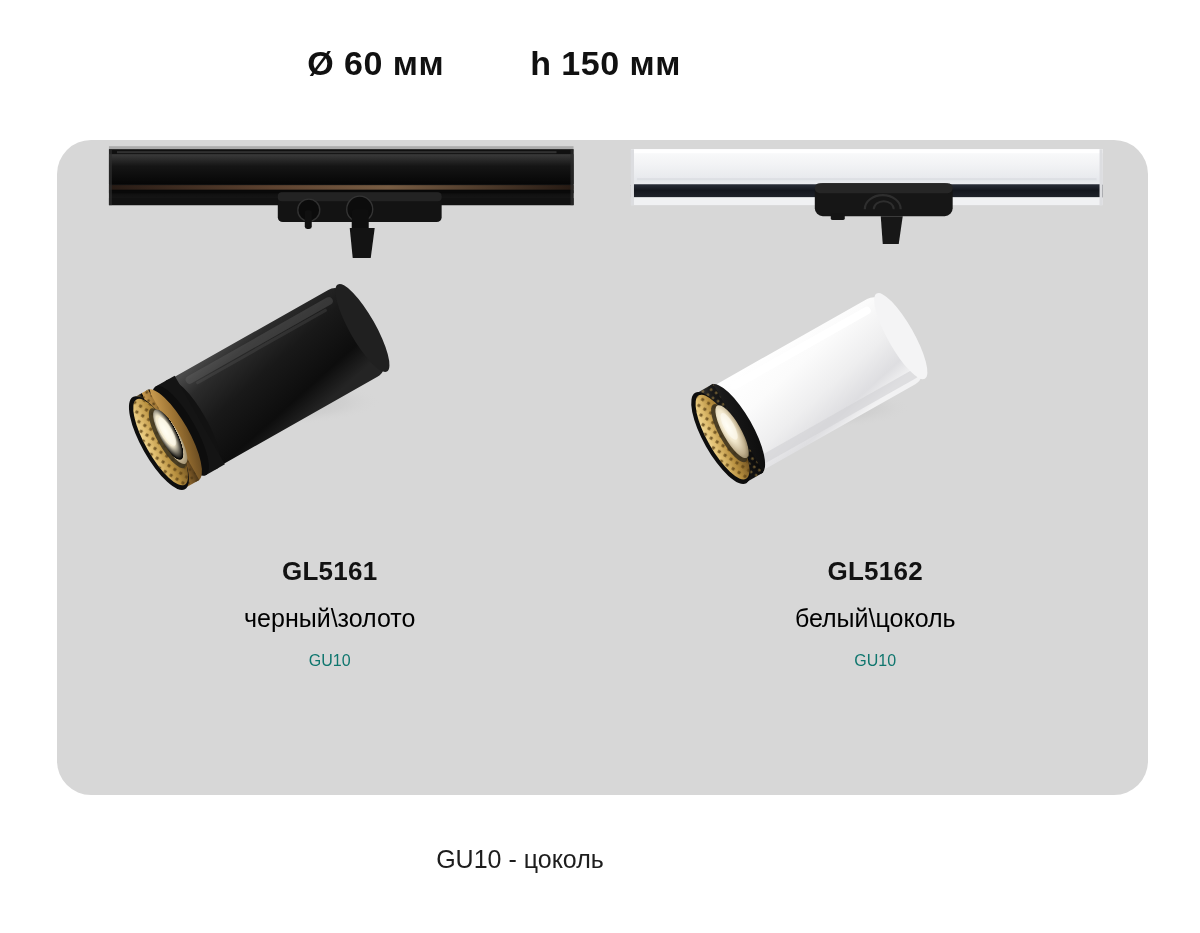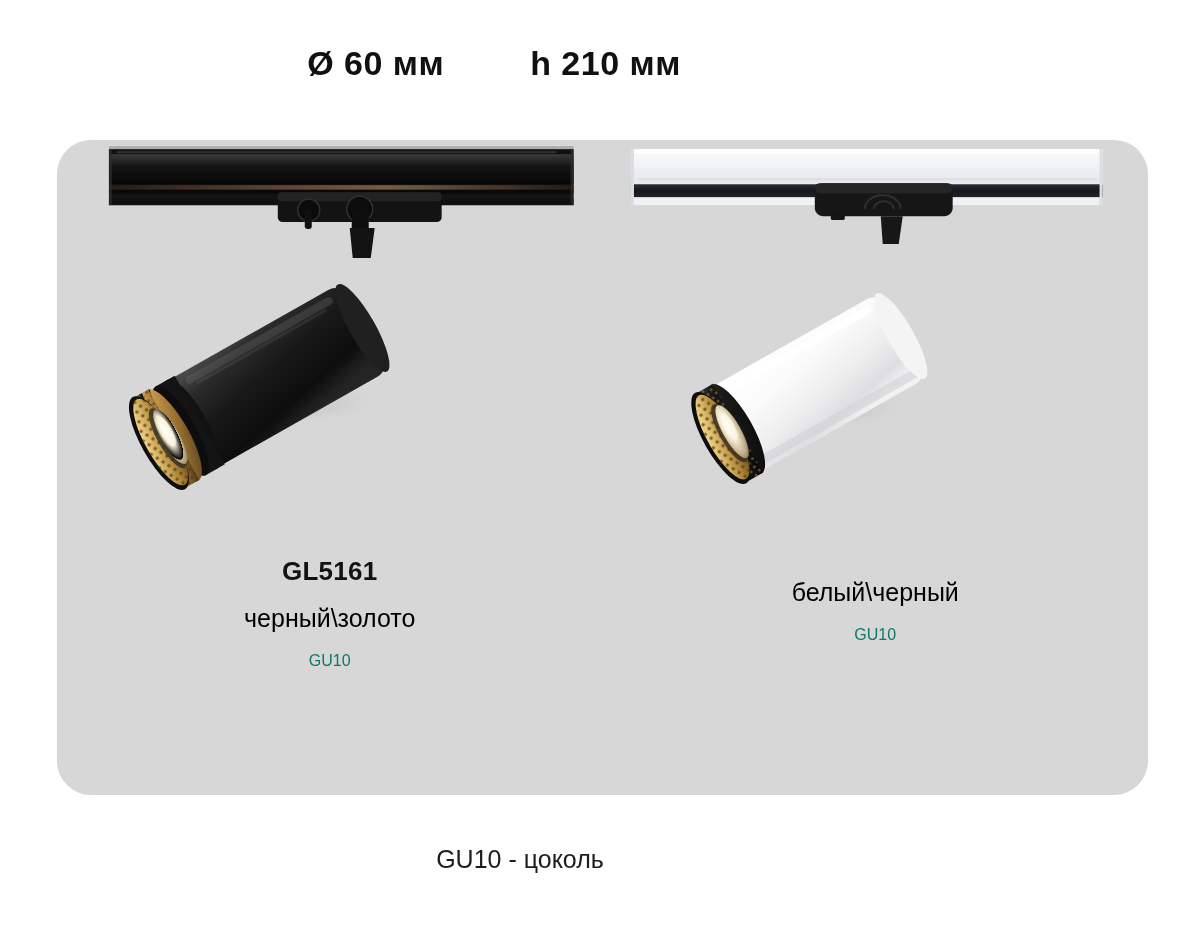--- a/index.html
+++ b/index.html
@@ -108,21 +108,21 @@
     width: 100%;
     height: 430px;
     display: block;
   }
 </style>
 </head>
 <body>
 
 <div class="dims-row">
   <div class="dim-item">Ø 60 мм</div>
-  <div class="dim-item">h 210 мм</div>
+  <div class="dim-item">h 150 мм</div>
 </div>
 
 <div class="card">
   <div class="products">
 
     <div class="product-col">
       <svg class="fixture-svg" viewBox="0 0 546 430" preserveAspectRatio="xMidYMid meet">
         <defs>
           <linearGradient id="blkRail" x1="0" y1="0" x2="0" y2="1">
             <parameter name="stop" offset="0%" stop-color="#2a2a2a"></parameter>
@@ -352,21 +352,22 @@
           <ellipse cx="108" cy="257" rx="15" ry="48" fill="url(#goldCone2)"></ellipse>
           <ellipse cx="108" cy="257" rx="15" ry="48" fill="url(#perfR)"></ellipse>
 
           <ellipse cx="116" cy="257" rx="10" ry="33" fill="#38301e" opacity="0.85"></ellipse>
           <ellipse cx="119" cy="257" rx="9" ry="30" fill="url(#lensGlow2)"></ellipse>
           <ellipse cx="119" cy="251" rx="5" ry="15" fill="#fffef5" opacity="0.55"></ellipse>
         </g>
       </svg>
 
       <div class="caption">
-        <div class="color">белый\черный</div>
+        <div class="model">GL5162</div>
+        <div class="color">белый\цоколь</div>
         <div class="socket">GU10</div>
       </div>
     </div>
 
   </div>
 </div>
 
 <div class="footer-note">GU10 - цоколь</div>
 
 </body></html>

